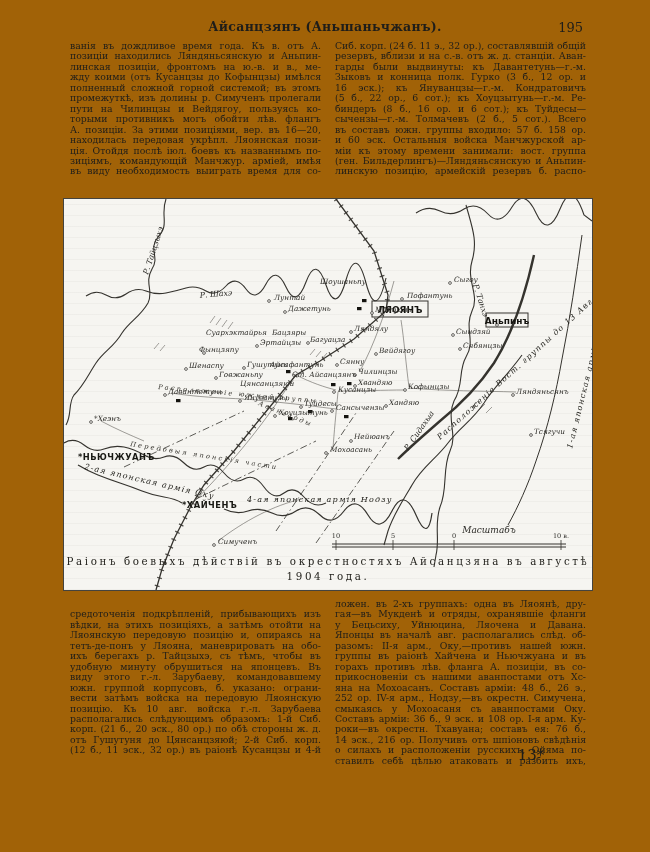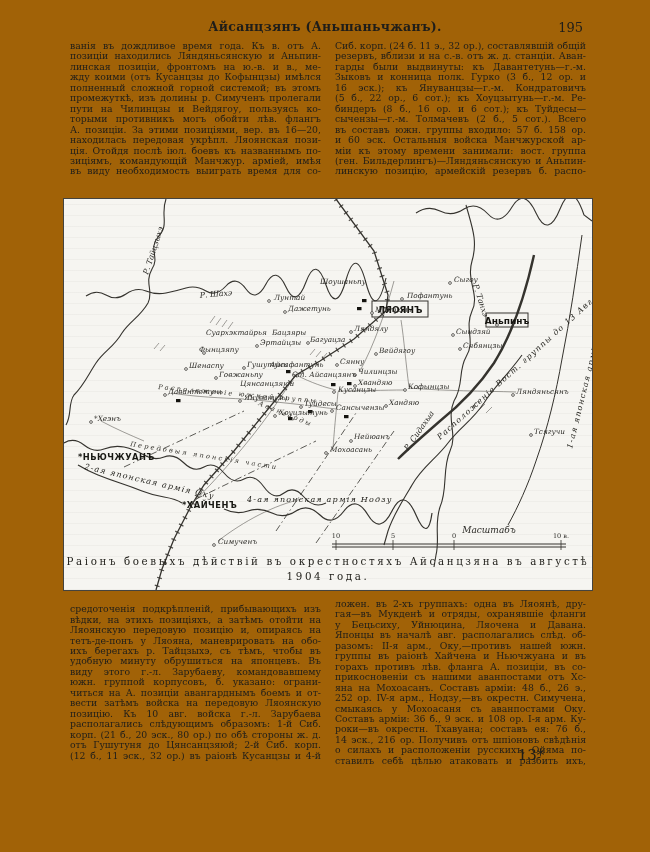--- a/index.html
+++ b/index.html
@@ -247,21 +247,20 @@
   <div class="cols bottom">
     <div class="col">
         <div class="tline">средоточенія подкрѣпленій, прибывающихъ изъ</div>
         <div class="tline">вѣдки, на этихъ позиціяхъ, а затѣмъ отойти на</div>
         <div class="tline">Ляоянскую передовую позицію и, опираясь на</div>
         <div class="tline">тетъ-де-понъ у Ляояна, маневрировать на обо-</div>
         <div class="tline">ихъ берегахъ р. Тайцзыхэ, съ тѣмъ, чтобы въ</div>
         <div class="tline">удобную минуту обрушиться на японцевъ. Въ</div>
         <div class="tline">виду этого г.-л. Зарубаеву, командовавшему</div>
         <div class="tline">южн. группой корпусовъ, б. указано: ограни-</div>
-        <div class="tline">читься на А. позиціи авангарднымъ боемъ и от-</div>
         <div class="tline">вести затѣмъ войска на передовую Ляоянскую</div>
         <div class="tline">позицію. Къ 10 авг. войска г.-л. Зарубаева</div>
         <div class="tline">располагались слѣдующимъ образомъ: 1-й Сиб.</div>
         <div class="tline">корп. (21 б., 20 эск., 80 ор.) по обѣ стороны ж. д.</div>
         <div class="tline">отъ Гушутуня до Цянсанцзяюй; 2-й Сиб. корп.</div>
         <div class="tline">(12 б., 11 эск., 32 ор.) въ раіонѣ Кусанцзы и 4-й</div>
       </div>
     <div class="col">
         <div class="tline">ложен. въ 2-хъ группахъ: одна въ Ляоянѣ, дру-</div>
         <div class="tline">гая—въ Мукденѣ и отряды, охранявшіе фланги</div>

